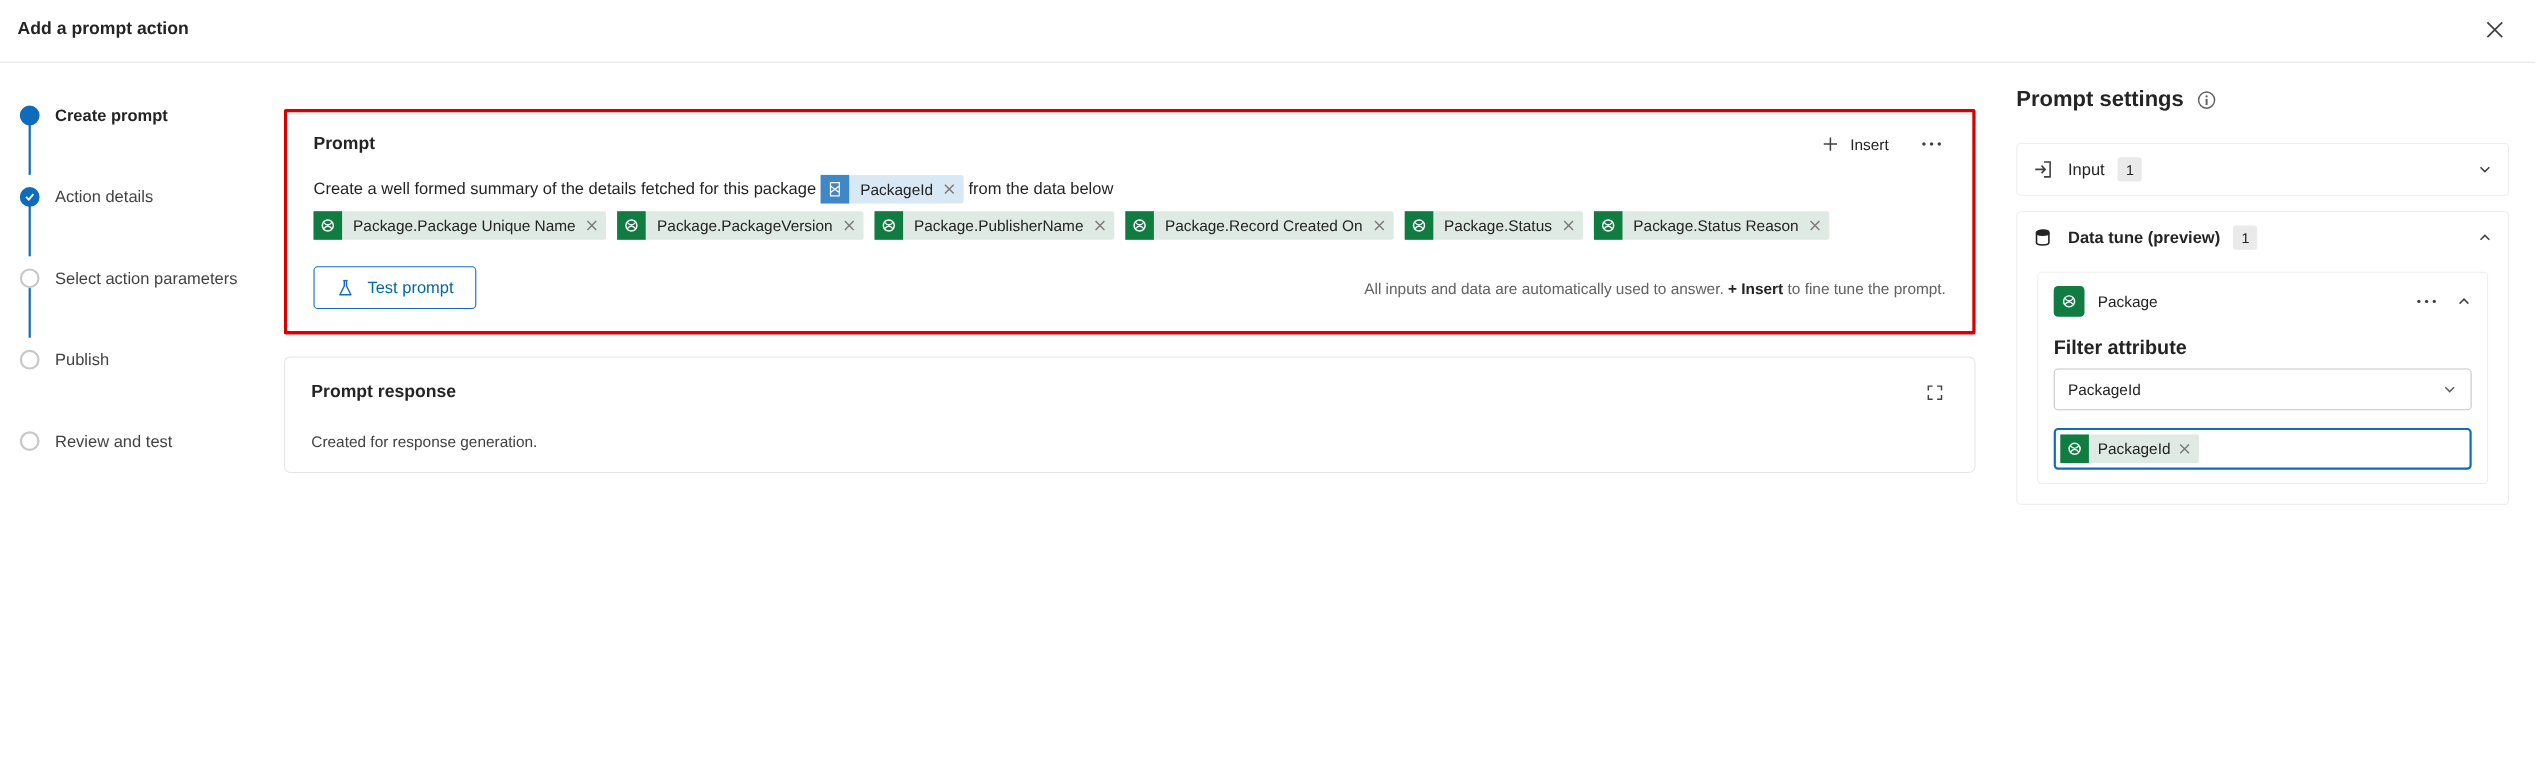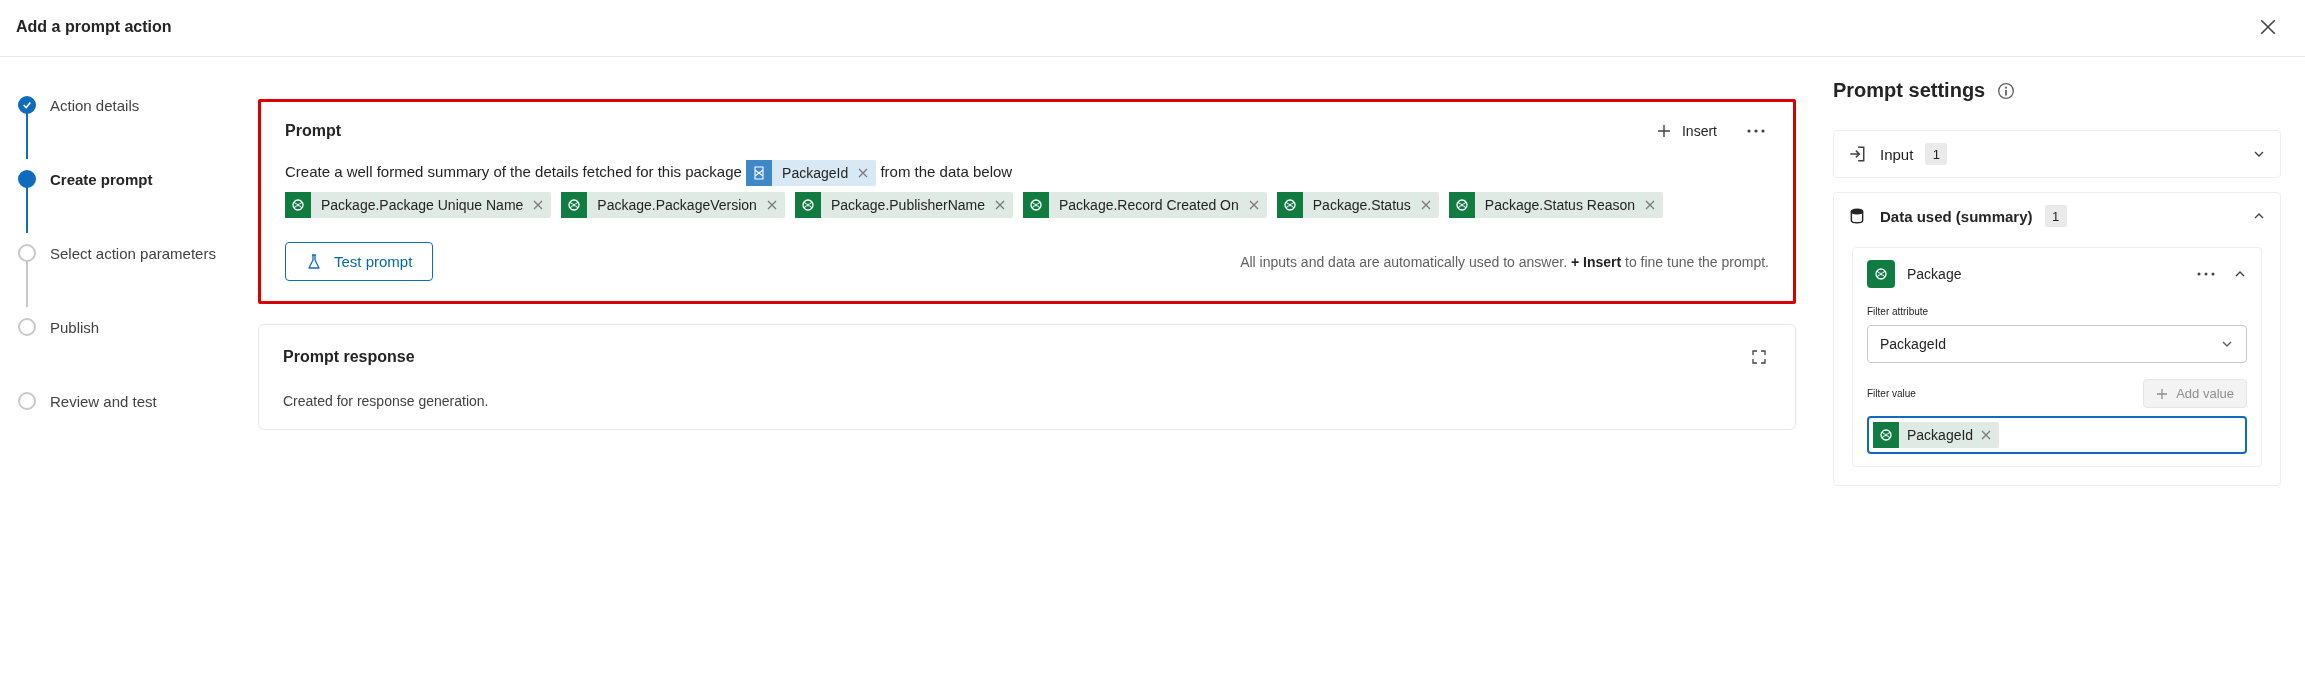--- a/index.html
+++ b/index.html
@@ -164,21 +164,21 @@
   .data-card-head {
     display:flex; align-items:center; margin-bottom:18px;
   }
   .data-ico {
     width:28px; height:28px; background:#107c41; border-radius:4px;
     display:flex; align-items:center; justify-content:center; margin-right:12px;
   }
   .data-ico svg{width:16px;height:16px;}
   .data-card-head .more { margin-left:auto; margin-right:18px; cursor:pointer; }
   .data-card-head .chev { cursor:pointer; }
-  .field-label { font-size:10px; font-weight:400; margin-bottom:8px; }
+  .field-label { font-size:18px; font-weight:700; margin-bottom:8px; }
   .select {
     display:flex; align-items:center; justify-content:space-between;
     border:1px solid #c8c8c8; border-radius:4px;
     padding:10px 12px; margin-bottom:16px; cursor:pointer;
   }
   .filter-value-row {
     display:flex; justify-content:space-between; align-items:center;
     margin-bottom:8px;
   }
   .add-value-btn {
@@ -207,33 +207,33 @@
   <div class="close-btn">
     <svg width="18" height="18" viewBox="0 0 16 16">
         <path d="M2 2 L14 14 M14 2 L2 14" stroke="#424242" stroke-width="1.4" fill="none"></path>
       </svg>
   </div>
 </div>
 
 <div class="body">
 
   <div class="nav">
+    <div class="nav-item">
+      <div class="nav-line"></div>
+      <div class="nav-circle active"></div>
+      <div class="nav-label bold">Create prompt</div>
+    </div>
     <div class="nav-item done">
       <div class="nav-line"></div>
       <div class="nav-circle done">
         <svg viewBox="0 0 12 12">
             <path d="M2 6 L5 9 L10 3" stroke="#fff" stroke-width="2" fill="none"></path>
           </svg>
       </div>
       <div class="nav-label">Action details</div>
-    </div>
-    <div class="nav-item">
-      <div class="nav-line"></div>
-      <div class="nav-circle active"></div>
-      <div class="nav-label bold">Create prompt</div>
     </div>
     <div class="nav-item">
       <div class="nav-line"></div>
       <div class="nav-circle"></div>
       <div class="nav-label">Select action parameters</div>
     </div>
     <div class="nav-item">
 
       <div class="nav-circle"></div>
       <div class="nav-label">Publish</div>
@@ -424,21 +424,21 @@
     </div>
 
     <div class="acc open">
       <div class="acc-head">
         <span class="lead-ico">
           <svg width="18" height="18" viewBox="0 0 16 16">
               <ellipse cx="8" cy="4" rx="5" ry="2" stroke="#242424" stroke-width="1.3" fill="#242424"></ellipse>
               <path d="M3 4 V12 A5 2 0 0 0 13 12 V4" stroke="#242424" stroke-width="1.3" fill="none"></path>
             </svg>
         </span>
-        <span class="label">Data used (summary)</span>
+        <span class="label">Data tune (preview)</span>
         <span class="badge">1</span>
         <span class="chev">
           <svg width="14" height="14" viewBox="0 0 14 14">
               <path d="M3 9 L7 5 L11 9" stroke="#424242" stroke-width="1.4" fill="none"></path>
             </svg>
         </span>
       </div>
       <div class="acc-body">
         <div class="data-card">
           <div class="data-card-head">
@@ -464,29 +464,20 @@
           </div>
 
           <div class="field-label">Filter attribute</div>
           <div class="select">
             <span>PackageId</span>
             <svg width="14" height="14" viewBox="0 0 14 14">
                 <path d="M3 5 L7 9 L11 5" stroke="#616161" stroke-width="1.4" fill="none"></path>
               </svg>
           </div>
 
-          <div class="filter-value-row">
-            <div class="field-label" style="margin:0">Filter value</div>
-            <div class="add-value-btn">
-              <svg width="12" height="12" viewBox="0 0 12 12">
-                  <path d="M6 1 V11 M1 6 H11" stroke="#8f8f8f" stroke-width="1.3"></path>
-                </svg>
-              <span>Add value</span>
-            </div>
-          </div>
           <div class="value-box">
             <span class="value-chip">
               <span class="chip-ico">
                 <svg viewBox="0 0 16 16">
                     <circle cx="8" cy="8" r="5" stroke="#fff" stroke-width="1.3" fill="none"></circle>
                     <path d="M4 5 Q8 10 12 5 M4 11 Q8 6 12 11" stroke="#fff" stroke-width="1.1" fill="none"></path>
                   </svg>
               </span>
               <span>PackageId</span>
               <span class="chip-x">

